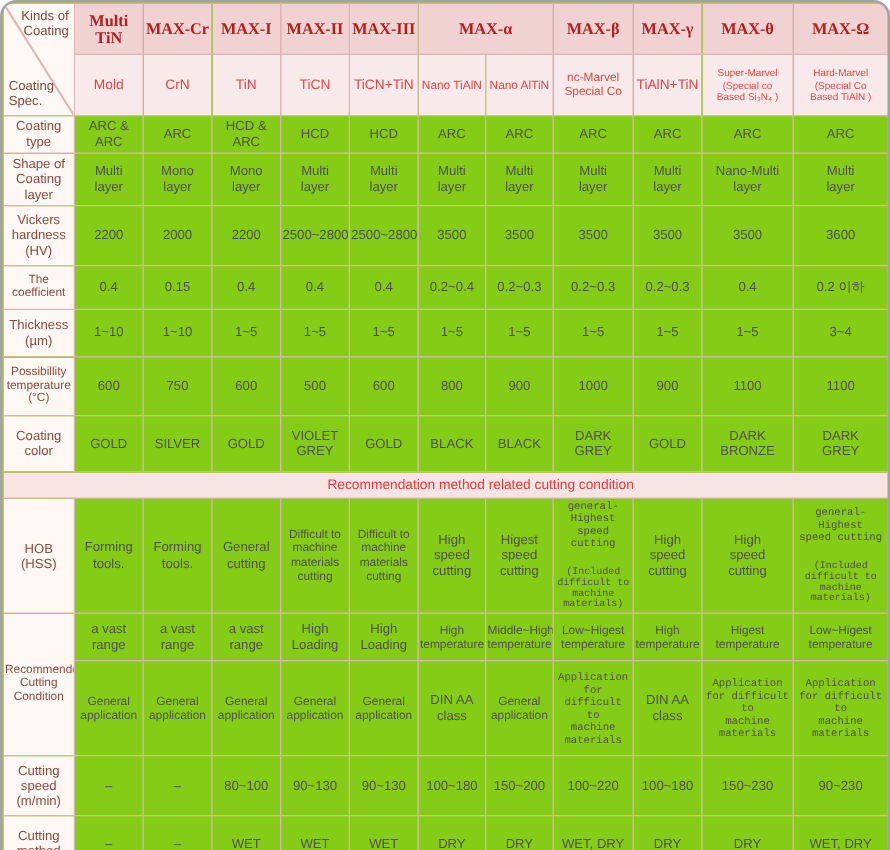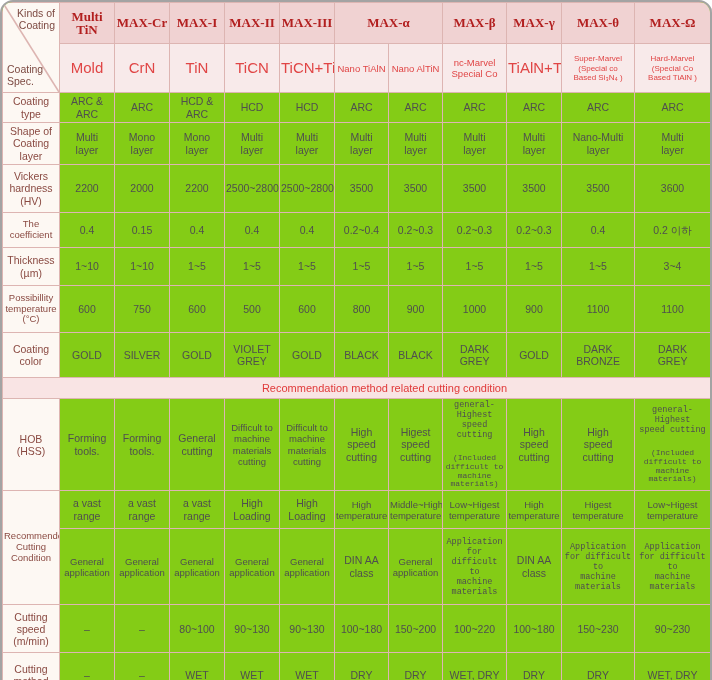--- a/index.html
+++ b/index.html
@@ -7,21 +7,21 @@
   .outer{width:708px;margin:0;border:2px solid #a3a3a3;border-radius:13px;overflow:hidden;
          box-shadow:2px 3px 0 #cfcfcf;background:#84cc16;}
   table{border-collapse:collapse;table-layout:fixed;width:708px;}
   td,th{border:1px solid #ddb5b2;text-align:center;vertical-align:middle;
         padding:1px;color:#4f4f4f;font-size:10.5px;line-height:1.18;
         white-space:pre-line;font-weight:normal;overflow:hidden;}
   
   .kind{background:#f0d2d2;color:#b21f1f;font-family:"Liberation Serif",serif;
         font-weight:bold;font-size:13px;line-height:1.05;}
   
-  .spec{background:#f8eaea;color:#e04545;font-size:15px;}
+  .spec{background:#f8eaea;color:#e04545;font-size:11px;}
   
   .rowhead{background:#fdf8f3;color:#8a4a42;font-size:10.5px;line-height:1.15;}
   
   .banner td{background:#f9e4e4;color:#e03a3a;font-size:11px;padding-left:57px;line-height:1.1;}
   .corner{background:#fdf8f3;position:relative;padding:0;}
   .corner svg{position:absolute;left:0;top:0;width:100%;height:100%;}
   .corner .ct{position:absolute;top:4px;right:4px;text-align:right;color:#7d4a42;font-size:10.5px;line-height:1.15;}
   .corner .cb{position:absolute;bottom:5px;left:4px;text-align:left;color:#7d4a42;font-size:10.5px;line-height:1.15;}
   .fs95{font-size:9.5px;}
   .fs85{font-size:8.5px;font-family:Liberation Mono, monospace;}

